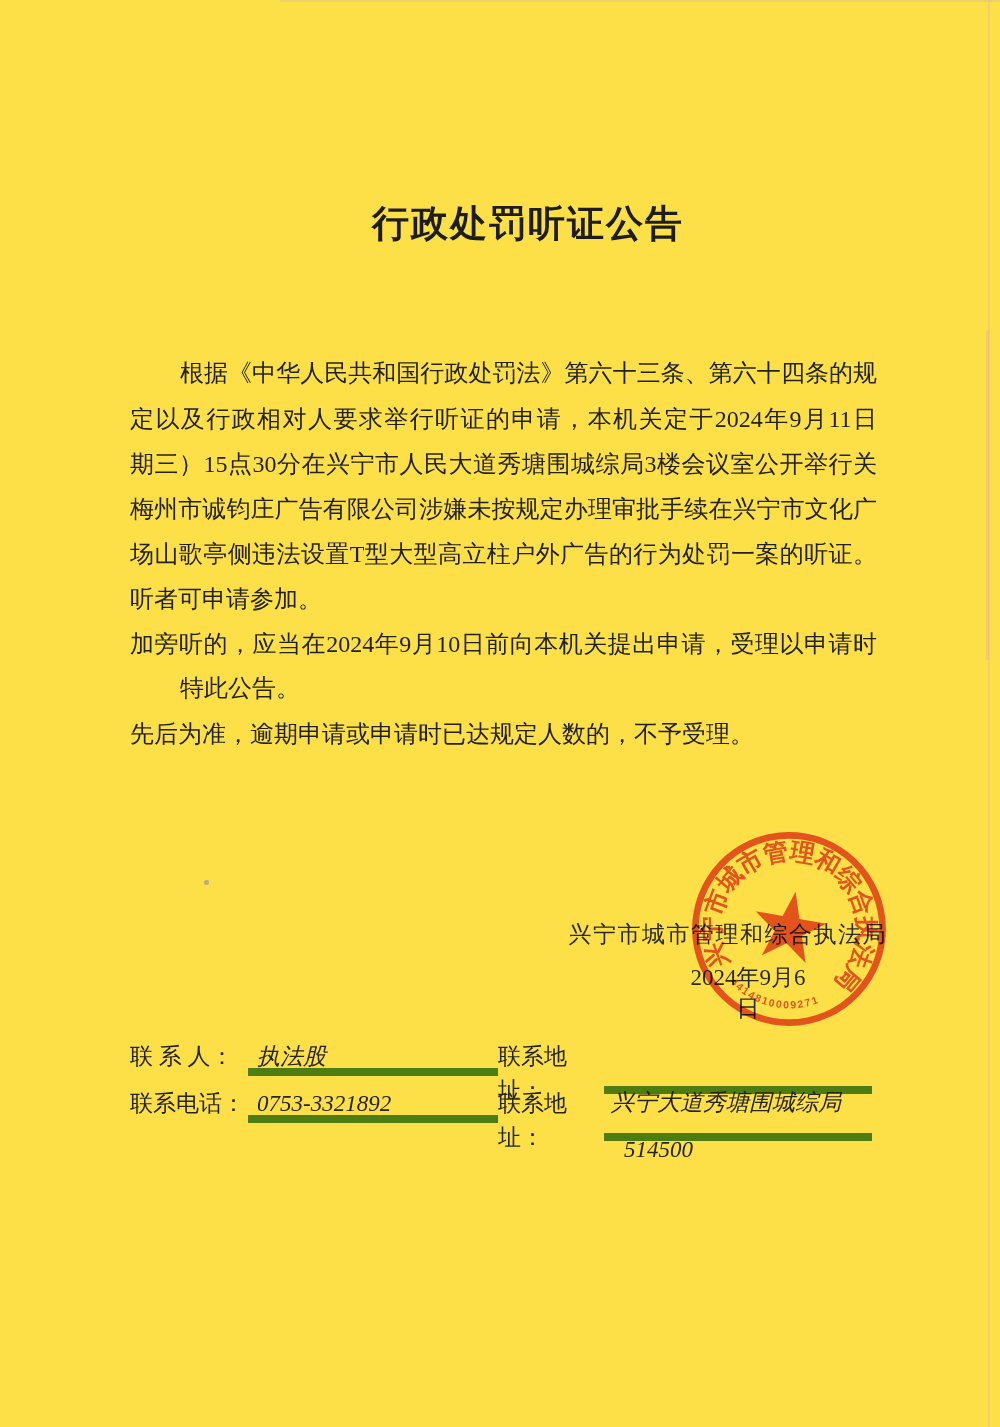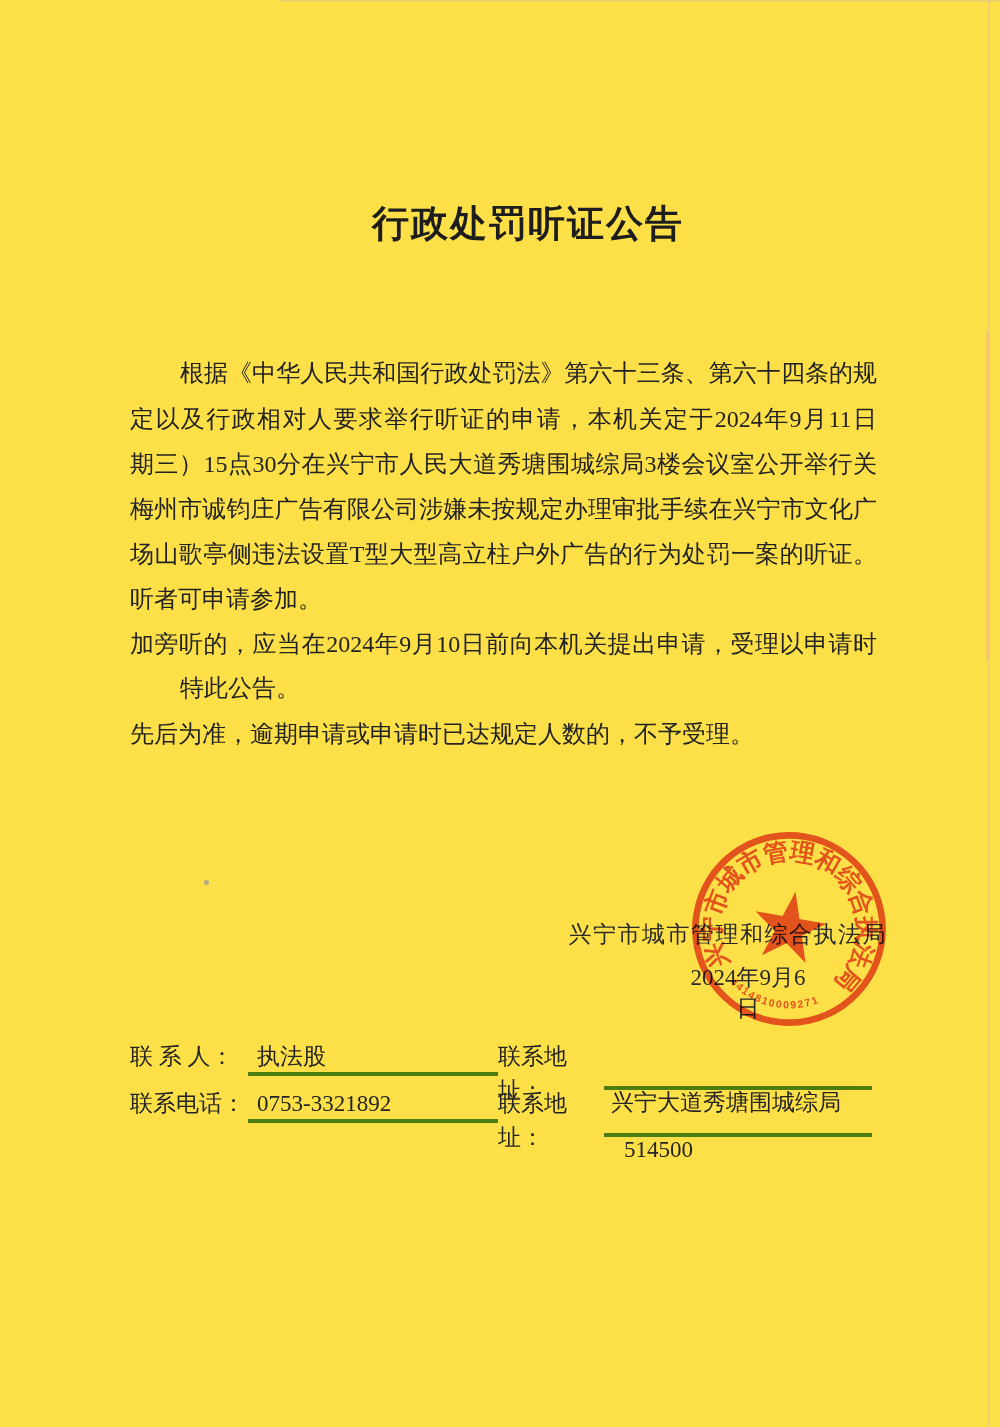--- a/index.html
+++ b/index.html
@@ -43,21 +43,21 @@
     transform:rotate(10deg); opacity:0.88; mix-blend-mode:multiply;
     color:var(--stamp-color, #e2484e);
   }
   .stamp text { font-family:"Liberation Sans", sans-serif; font-weight:700; }
 
   .contacts { position:absolute; left:130px; width:742px; top:1040px; font-size:23px; color:#242424; }
   .c-row { display:flex; height:36px; line-height:34px; margin-bottom:11px; }
   .c-label { flex:0 0 auto; }
   .c-label.w1 { width:118px; }
   .c-label.w2 { width:106px; }
-  .c-cell { border-bottom:4px solid #4d7c0f; }
+  .c-cell { border-bottom:8px solid #4d7c0f;font-style:italic; }
   .c-cell.v1 { width:250px; padding-left:9px; box-sizing:border-box; }
   .c-cell.v2 { flex:1 1 auto; padding-left:7px; box-sizing:border-box;margin-top:46px; }
   .c-cell.v2.post { padding-left:20px; }
 </style>
 </head>
 <body>
 
 <div class="page">
 
   <div class="scan-top"></div>

